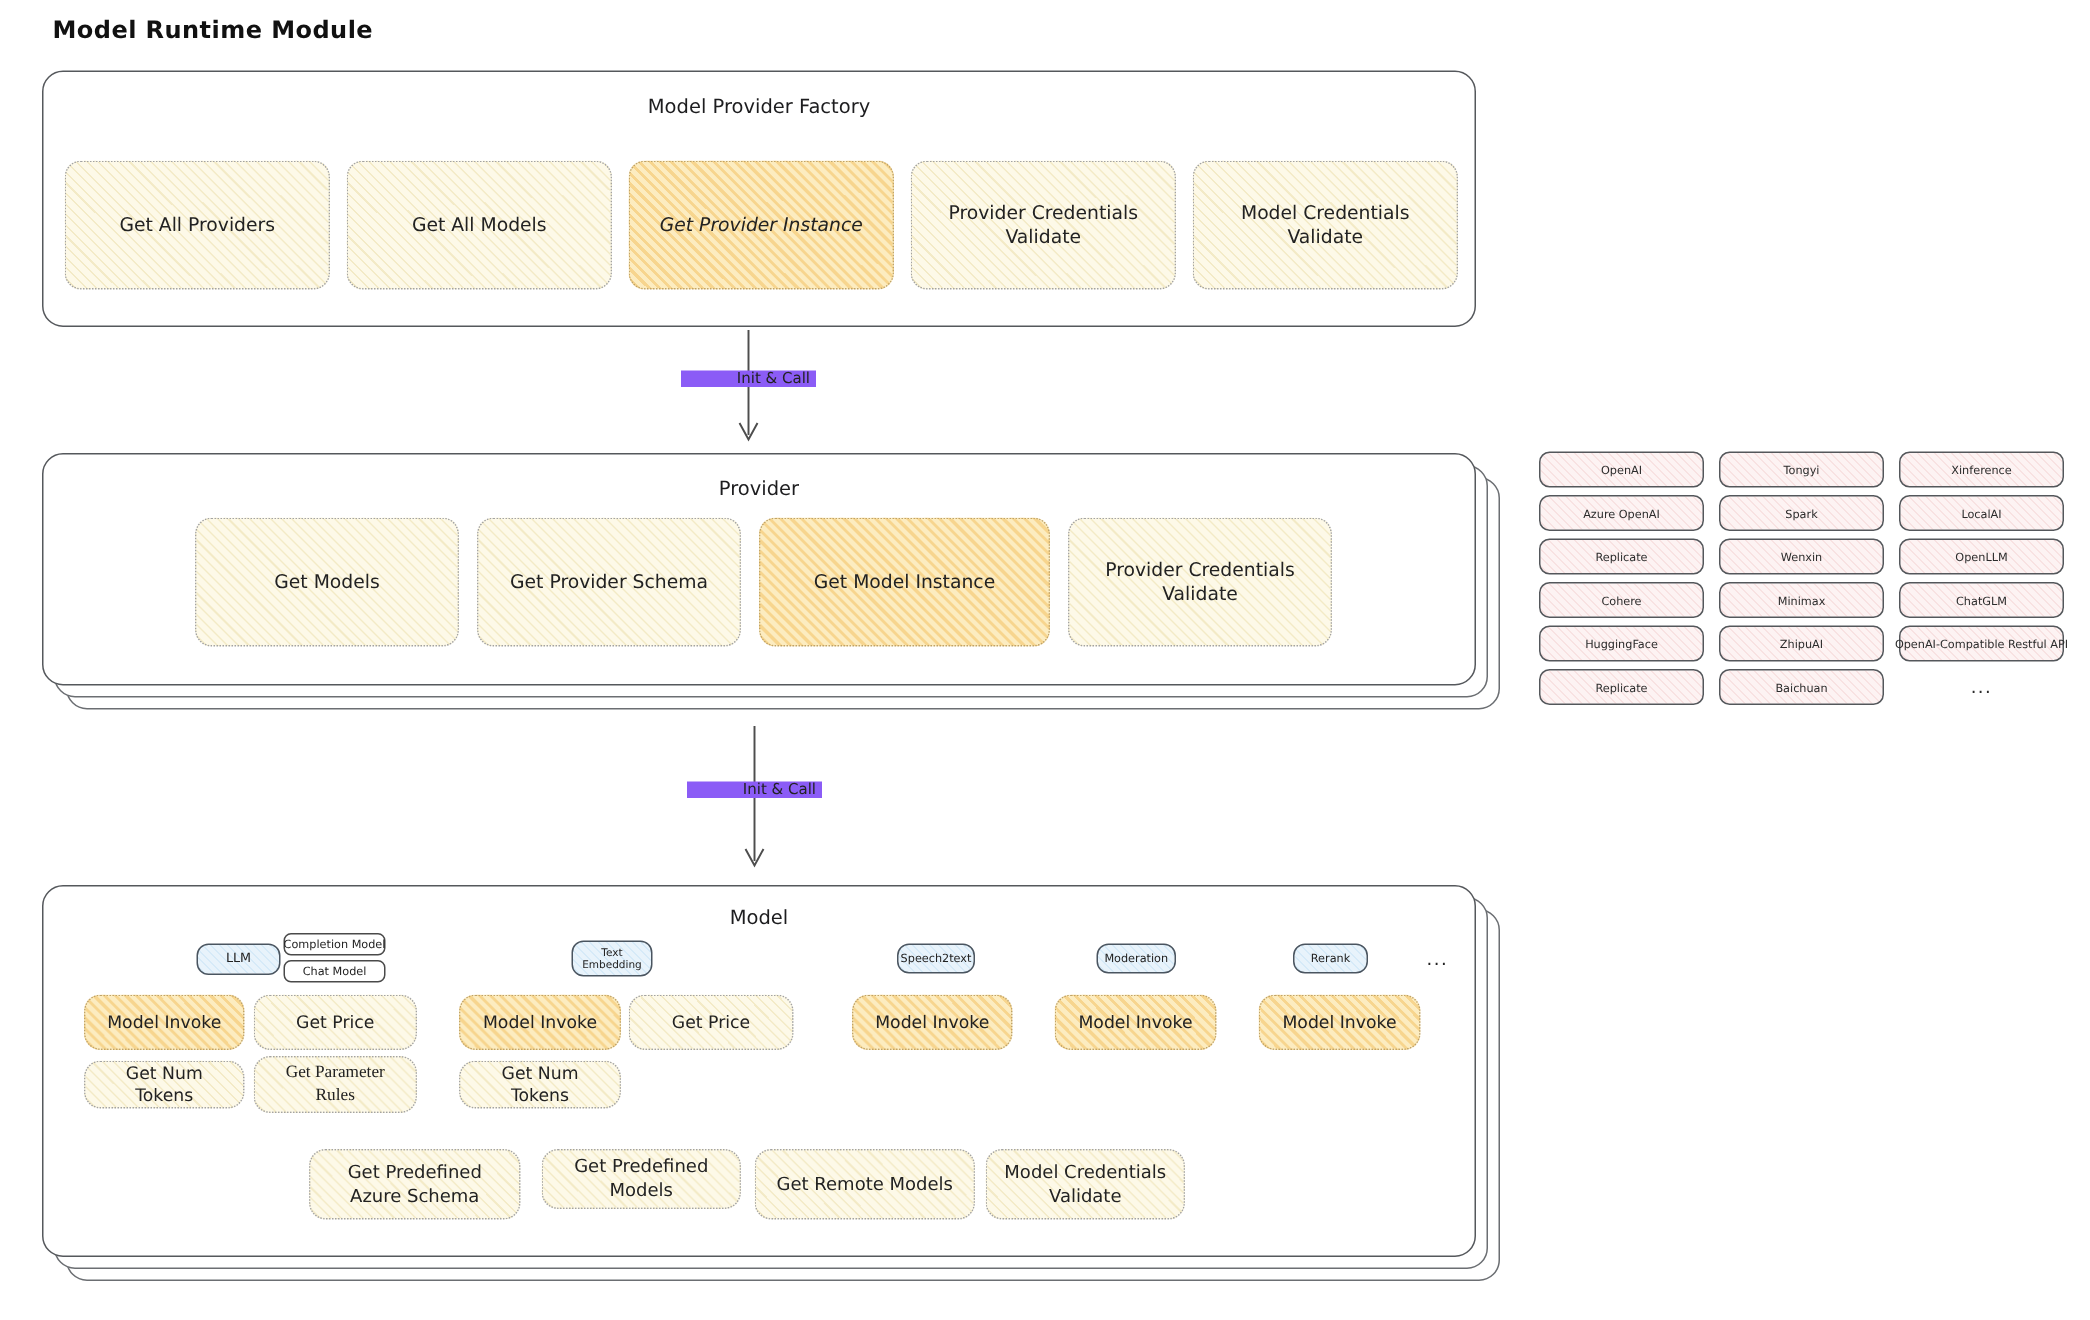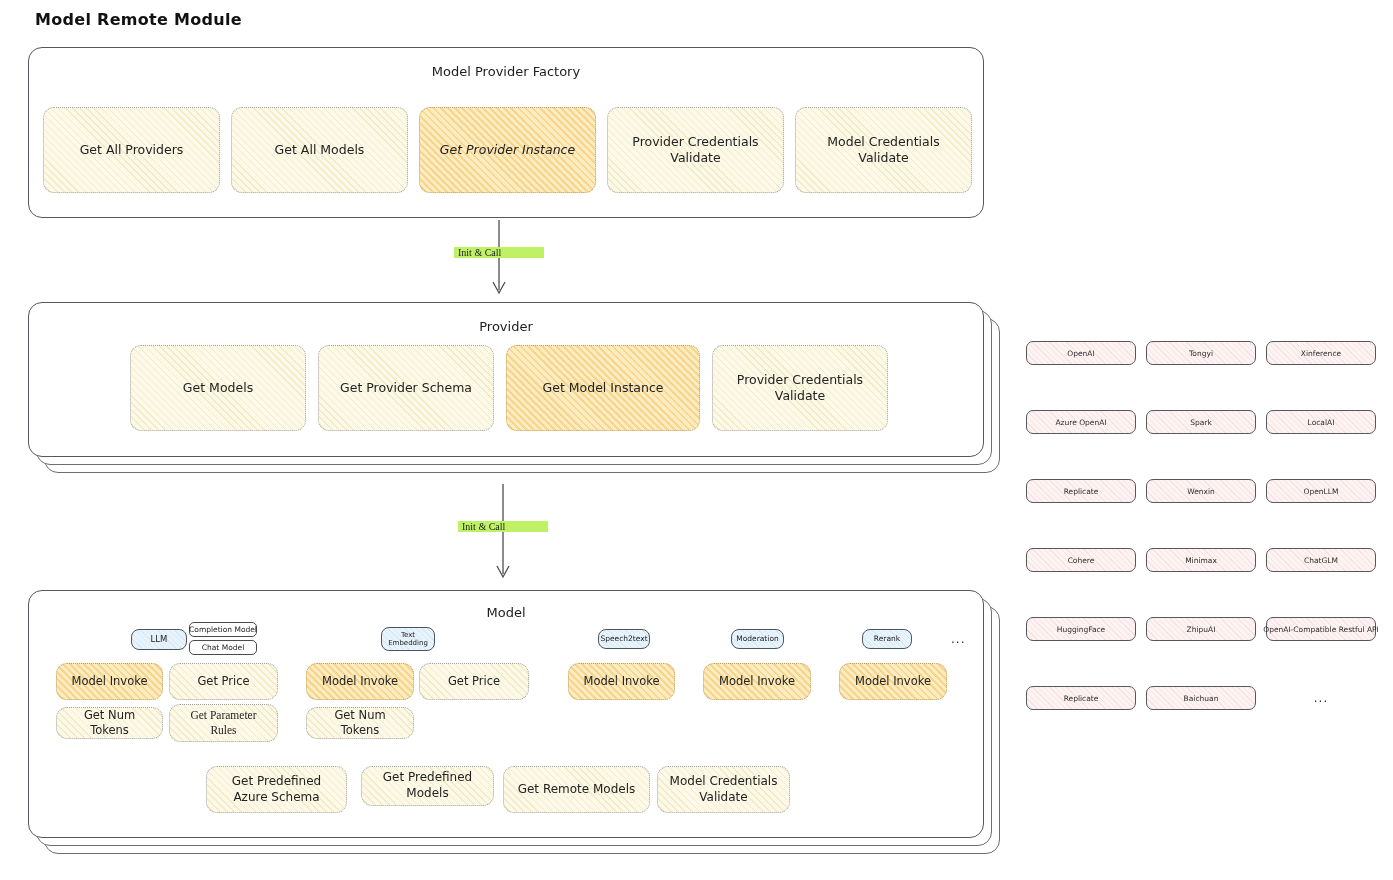--- a/index.html
+++ b/index.html
@@ -19,39 +19,39 @@
   .hatch-light { background:repeating-linear-gradient(45deg, #fdf9e8 0px, #fdf9e8 4px, #f3eac6 4px, #f3eac6 5px); }
   .hatch-strong { background:repeating-linear-gradient(45deg, #fcecc0 0px, #fcecc0 3px, #f7d58e 3px, #f7d58e 5px); border-color:#bfa369; }
 
   .abs { position:absolute; }
   .small-btn { font-size:11.5px; }
 
   .chips-grid { position:absolute; left:1026px; top:301px; display:grid; grid-template-columns:repeat(3,110px);
                 column-gap:10px; row-gap:5px; }
   .chip { height:24px; border:1px solid #54575b; border-radius:7px; display:flex; align-items:center; justify-content:center;
           font-size:7.5px; color:#2c2c2c; white-space:nowrap;
-          background:repeating-linear-gradient(45deg, #fdf3f3 0px, #fdf3f3 3px, #f8e2e2 3px, #f8e2e2 4px);margin-top:40px; }
+          background:repeating-linear-gradient(45deg, #fdf3f3 0px, #fdf3f3 3px, #f8e2e2 3px, #f8e2e2 4px); }
   .chip-more { border:none; background:none; font-size:12px; letter-spacing:1px; }
 
   .tag-blue { position:absolute; border:1px solid #4a5560; border-radius:8px; display:flex; align-items:center; justify-content:center;
               text-align:center; font-size:8.5px; line-height:1.15; color:#222; padding:1px 3px;
               background:repeating-linear-gradient(45deg, #e8f3fb 0px, #e8f3fb 3px, #d6eaf8 3px, #d6eaf8 4px); }
   .tag-white { position:absolute; border:1px solid #4a4a4a; border-radius:5px; background:#fff; display:flex; align-items:center;
                justify-content:center; font-size:7.5px; color:#222; white-space:nowrap; }
 
   .arrow-svg { position:absolute; }
-  .arrow-label { position:absolute; font-size:10px; color:#222; background:#bef264; padding:0 4px; text-align:left;font-family:Liberation Serif, serif; }
+  .arrow-label { position:absolute; font-size:10px; color:#222; background:#8b5cf6; padding:0 4px; text-align:right; }
   .dots { position:absolute; font-size:12px; letter-spacing:1px; color:#222; }
 </style>
 </head>
 <body>
 
 <div id="canvas">
 
-  <div class="page-title">Model Remote Module</div>
+  <div class="page-title">Model Runtime Module</div>
 
   <div class="box" style="left:28px; top:47px; width:956px; height:171px;">
     <div class="box-title">Model Provider Factory</div>
     <div class="row" style="left:14px; top:59px; gap:11px;">
       <div class="btn hatch-light" style="width:177px; height:86px;">Get All Providers</div>
       <div class="btn hatch-light" style="width:177px; height:86px;">Get All Models</div>
       <div class="btn hatch-strong" style="width:177px; height:86px;font-style:italic;">Get Provider Instance</div>
       <div class="btn hatch-light" style="width:177px; height:86px;">Provider Credentials Validate</div>
       <div class="btn hatch-light" style="width:177px; height:86px;">Model Credentials Validate</div>
     </div>

